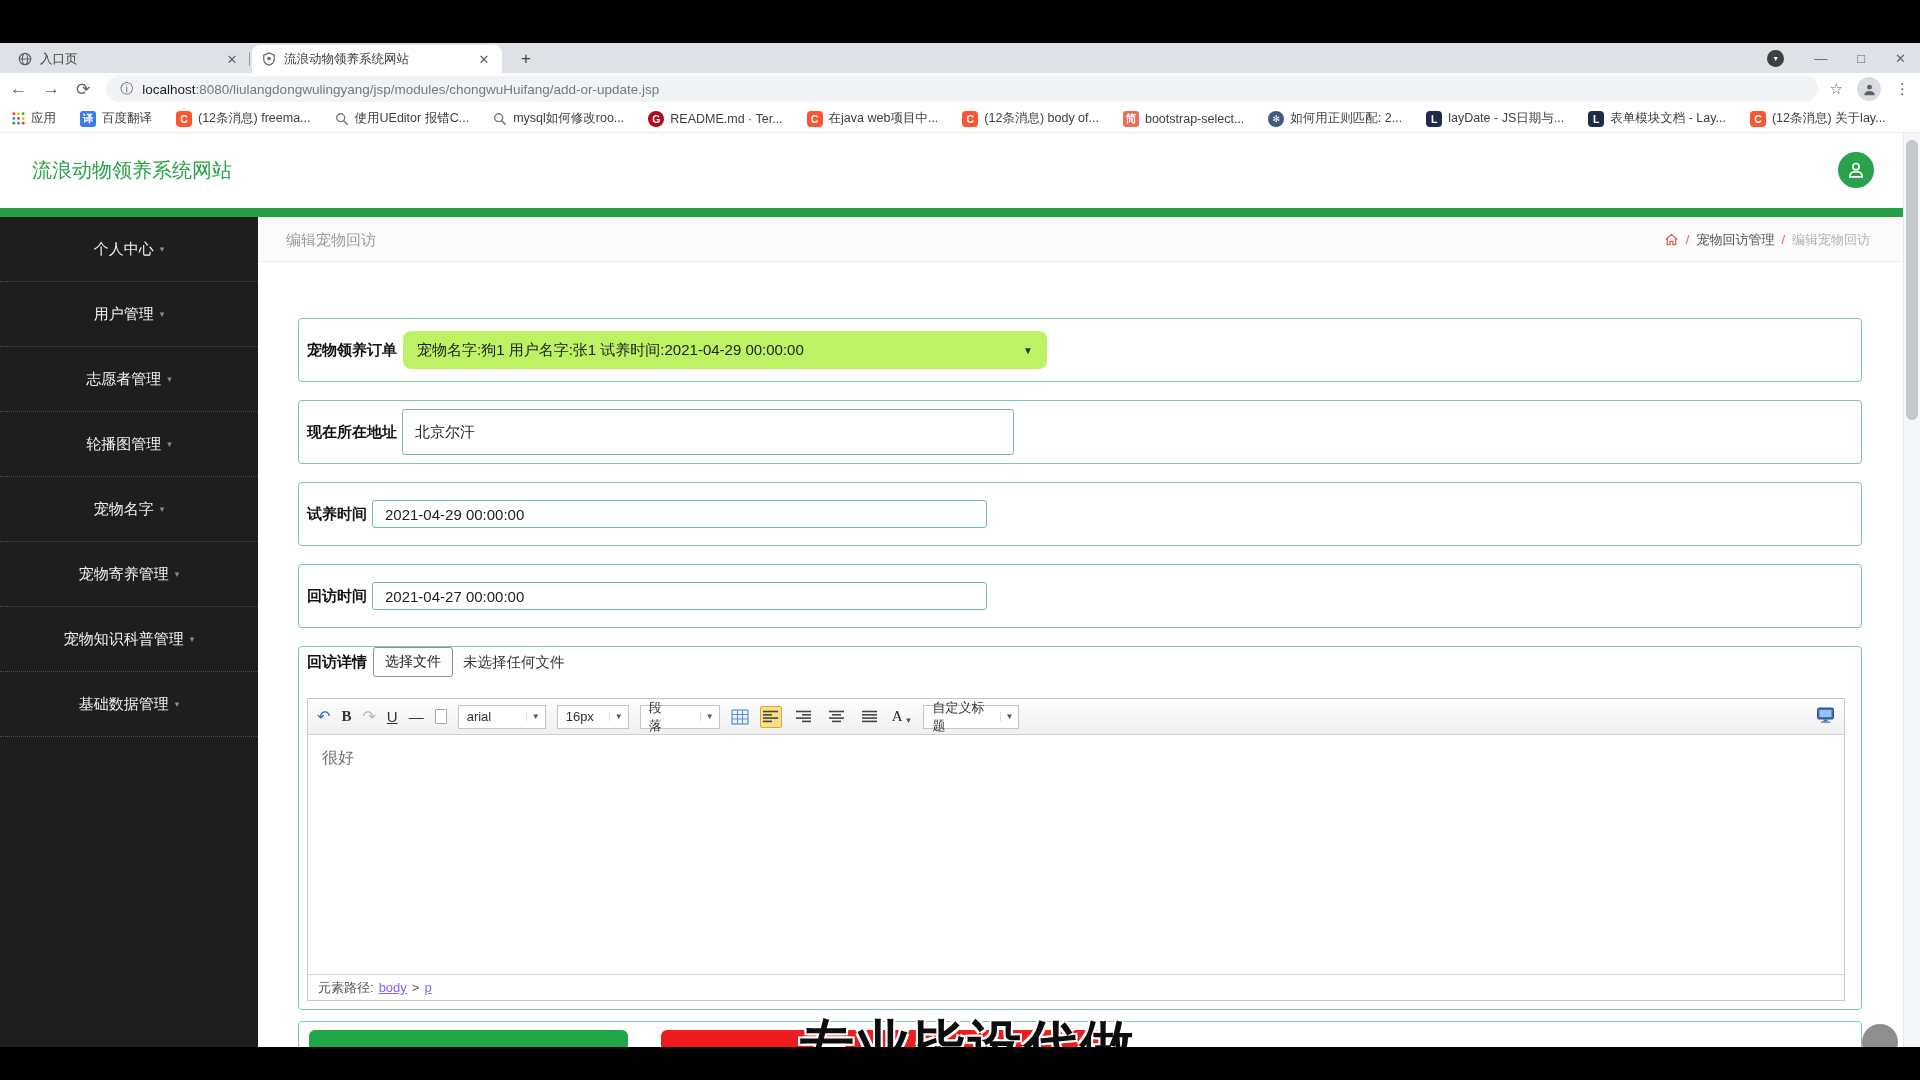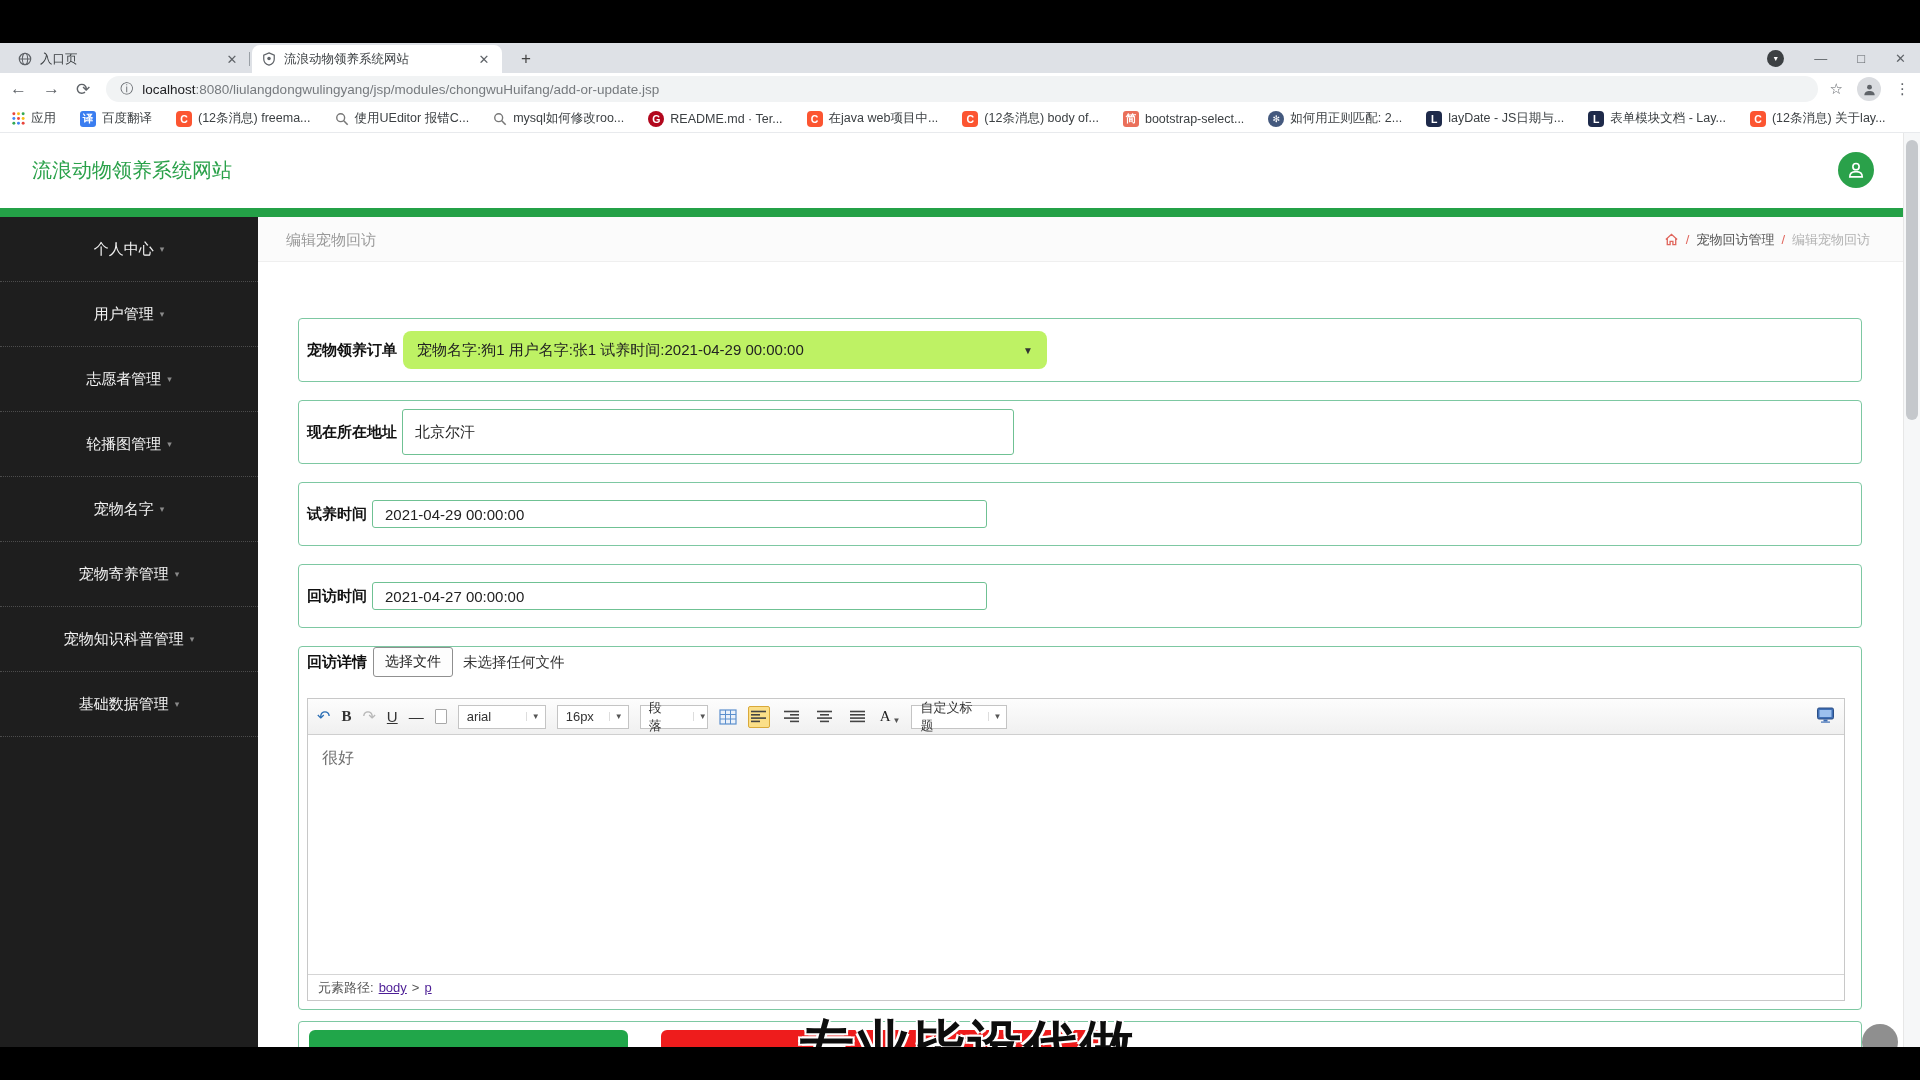--- a/index.html
+++ b/index.html
@@ -79,31 +79,31 @@
 
   .editor { position:absolute; top:51px; left:8px; right:16px; bottom:8px; border:1px solid #c8c8c8; background:#fff; }
   .ed-toolbar { height:36px; background:linear-gradient(#fdfdfd,#f0f0f0); border-bottom:1px solid #cfcfcf; display:flex; align-items:center; padding:0 9px; gap:11px; }
   .tbi { font-size:15px; color:#333; cursor:pointer; line-height:1; }
   .tbi-undo { color:#2b6fb5; font-size:16px; }
   .tbi-redo { color:#b8b8b8; font-size:16px; }
   .tbi-b { font-weight:bold; font-family:"Liberation Serif",serif; }
   .tbi-u { text-decoration:underline; }
   .doc-ico { width:12px; height:15px; border:1px solid #a8a8a8; background:#fff; border-radius:1px; }
   .tb-select { height:24px; border:1px solid #c4c4c4; background:#fff; display:flex; align-items:center; padding:0 5px 0 8px; font-size:13px; color:#333; cursor:pointer; gap:8px; }
-  .tbs-font { width:88px; } .tbs-size { width:72px; } .tbs-para { width:68px;gap:31px; } .tbs-custom { width:96px; }
+  .tbs-font { width:88px; } .tbs-size { width:72px; } .tbs-para { width:80px;gap:31px; } .tbs-custom { width:96px; }
   .tbsel-caret { margin-left:auto; font-size:8px; color:#555; border-left:1px solid #ddd; padding-left:5px; }
   .align-ico { width:22px; height:22px; display:flex; align-items:center; justify-content:center; border:1px solid transparent; border-radius:2px; cursor:pointer; }
   .align-ico.sel { background:#fbdf88; border-color:#d9a93a; }
   .fontcolor { display:flex; align-items:flex-end; gap:2px; cursor:pointer; }
   .fc-a { font-size:15px; color:#222; font-family:"Liberation Serif",serif; }
   .fc-caret { font-size:8px; color:#555; }
   .fullscreen { margin-left:auto; cursor:pointer; }
   .ed-body { position:absolute; top:37px; left:0; right:0; bottom:27px; background:#fff; padding:12px 14px; font-size:16px; color:#737373; }
   .ed-foot { position:absolute; left:0; right:0; bottom:0; height:26px; border-top:1px solid #d5d5d5; background:#fff; display:flex; align-items:center; padding:0 10px; font-size:13px; color:#555; gap:5px; }
-  .ed-link { color:#4c1d95; text-decoration:underline; cursor:pointer; }
+  .ed-link { color:#8b5cf6; text-decoration:underline; cursor:pointer; }
 
   .btn { position:absolute; top:8px; height:42px; border:none; border-radius:6px; cursor:pointer; }
   .btn-submit { left:10px; width:319px; background:#21a64a; }
   .btn-back { left:362px; width:440px; background:#ee1c1c; }
 
   .watermark { position:absolute; left:800px; top:1010px; z-index:40; font-size:54px; font-weight:900; color:#0d0d0d; letter-spacing:2px; white-space:nowrap;
     text-shadow:-2px -2px 0 #fff, 2px -2px 0 #fff, -2px 2px 0 #fff, 2px 2px 0 #fff; }
 
   .scrollbar { position:absolute; top:133px; right:0; width:17px; height:914px; background:#f6f7f8; border-left:1px solid #e7e7e7; z-index:30; }
   .sb-thumb { position:absolute; top:7px; left:2px; width:12px; height:280px; background:#c5c8cc; border-radius:6px; }

